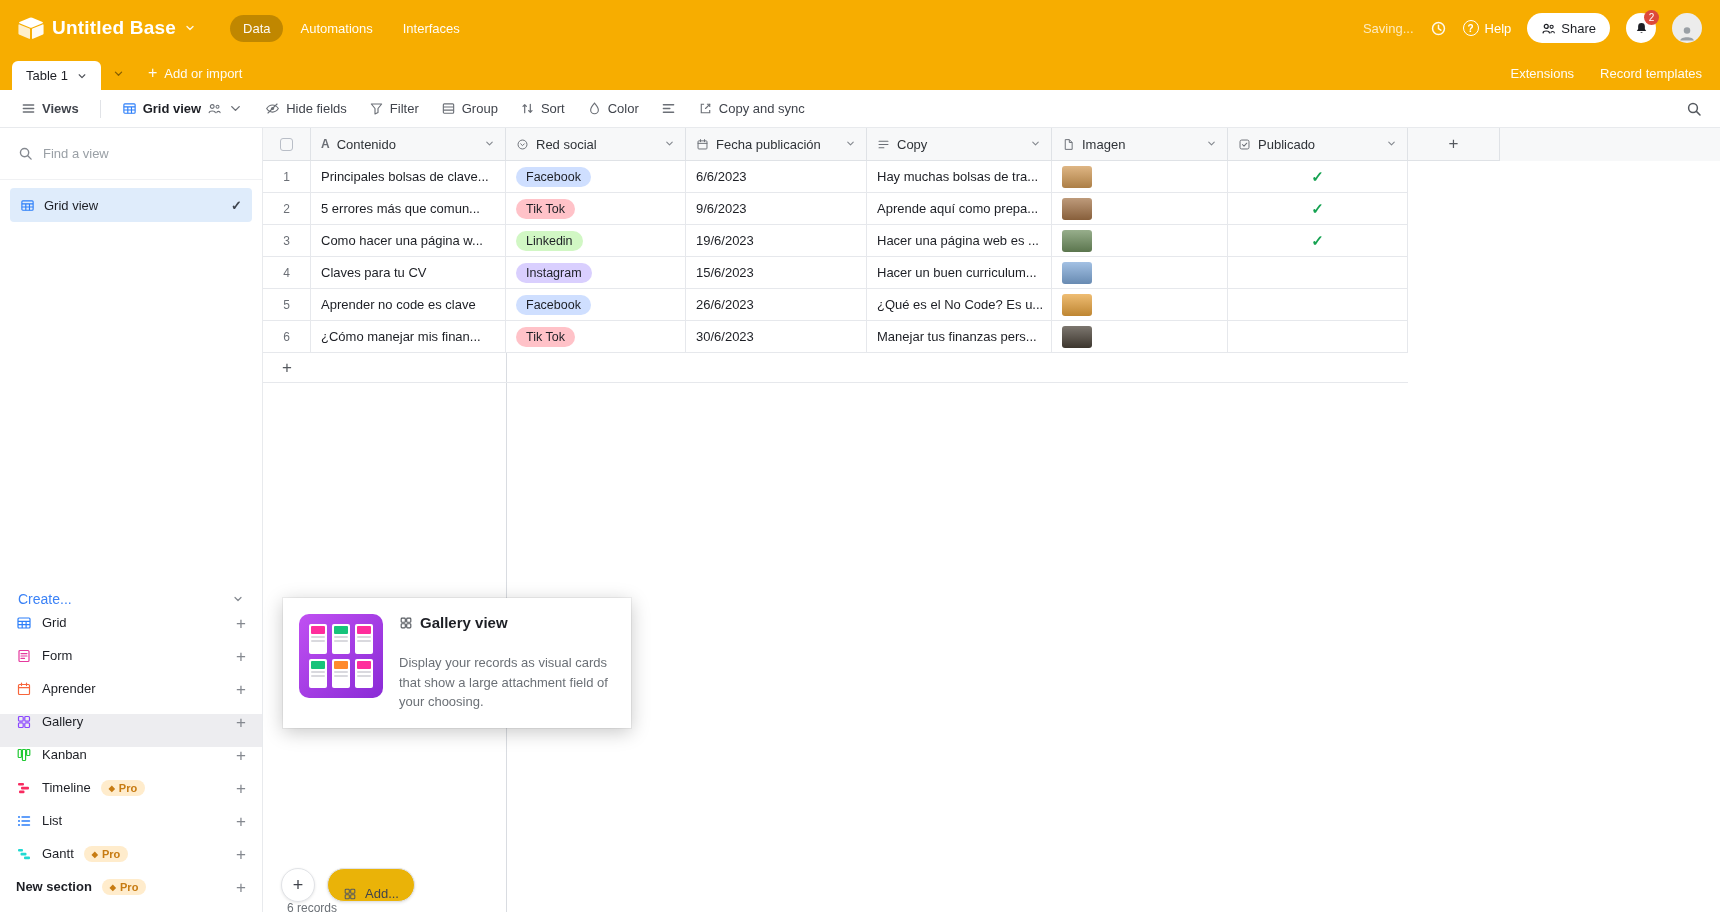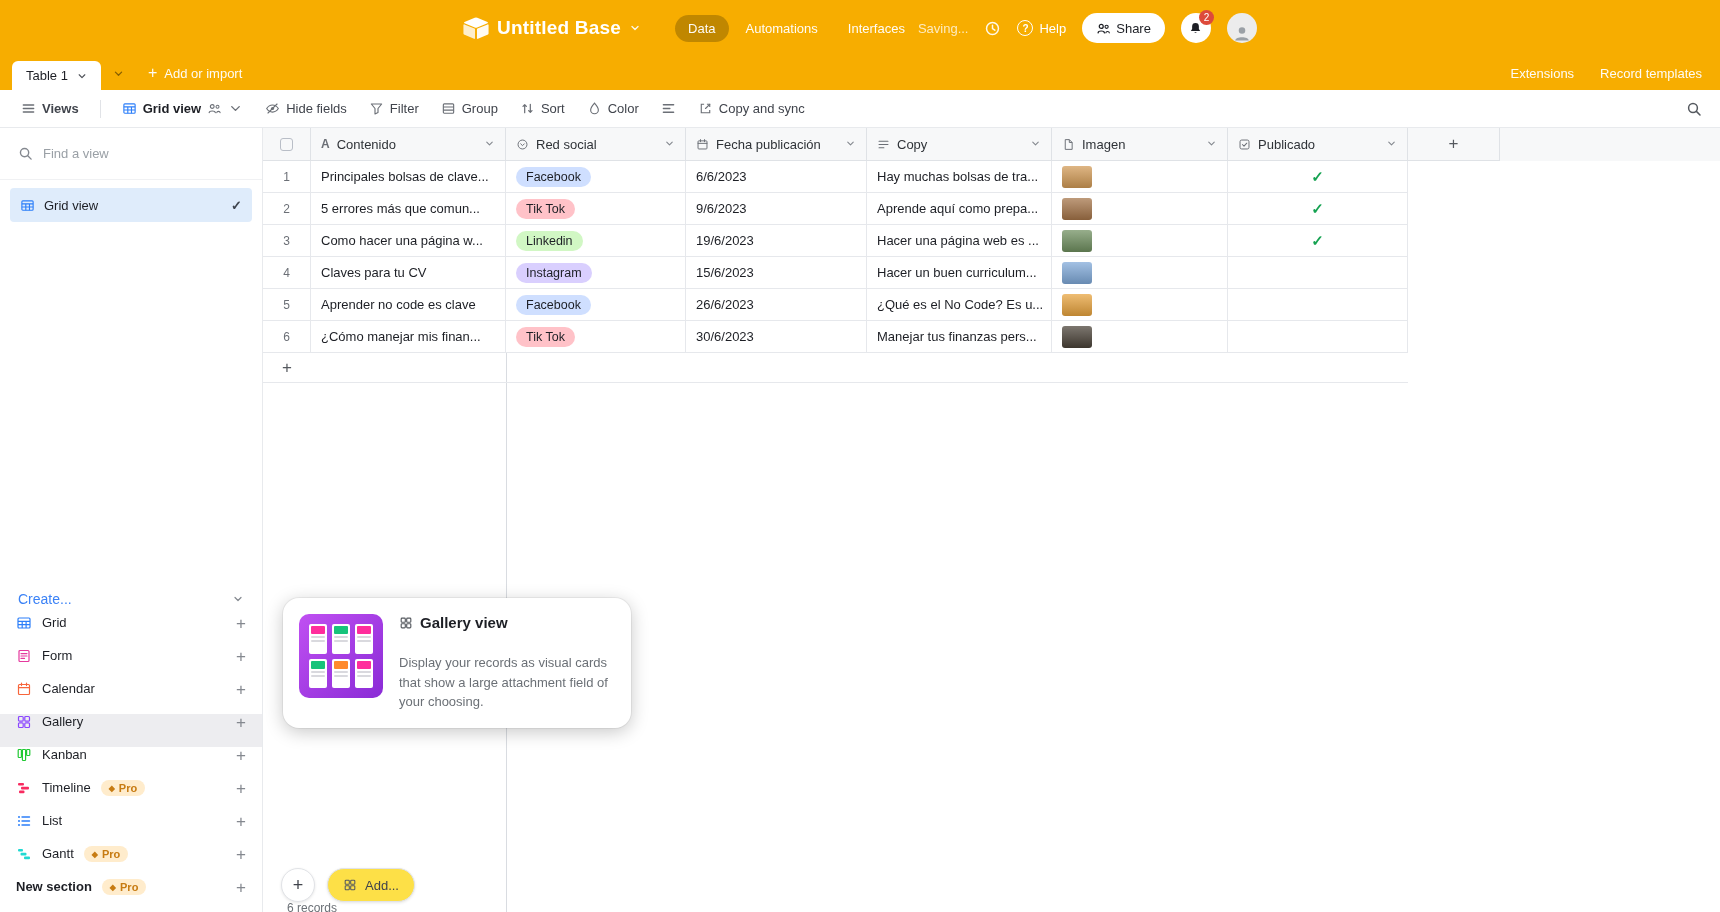--- a/index.html
+++ b/index.html
@@ -2,21 +2,21 @@
 <html><head>
 <meta charset="utf-8">
 <title>Airtable – Untitled Base</title>
 <style>
   *{box-sizing:border-box;margin:0;padding:0}
   html,body{width:1720px;height:912px;overflow:hidden}
   body{font-family:"Liberation Sans",sans-serif;font-size:13px;color:#1d1f25;background:#fff}
   .app{width:1720px;height:912px;display:flex;flex-direction:column;position:relative}
 
   
-  .topbar{height:56px;display:flex;align-items:center;justify-content:center;padding:0 18px;color:#fff;flex:none}
+  .topbar{height:56px;display:flex;align-items:center;justify-content:space-between;padding:0 18px;color:#fff;flex:none}
   .tb-left{display:flex;align-items:center;gap:8px}
   .logo svg{width:26px;height:22px;display:block}
   .base-name{font-size:19px;font-weight:700;letter-spacing:.2px}
   .chev svg{width:12px;height:12px;display:block;opacity:.9}
   .top-tabs{display:flex;align-items:center;gap:4px;margin-left:26px}
   .top-tab{padding:6px 13px;border-radius:15px;font-size:13px;color:rgba(255,255,255,.96);cursor:pointer}
   .top-tab.active{background:rgba(0,0,0,.22)}
   .tb-right{display:flex;align-items:center;gap:16px}
   .saving{color:rgba(255,255,255,.75);font-size:13px}
   .icon-btn svg{width:17px;height:17px;display:block;color:rgba(255,255,255,.92)}
@@ -103,35 +103,35 @@
   .pill{display:inline-block;padding:3px 10px;border-radius:12px;font-size:12.5px;color:#1d1f25}
   .thumb{width:30px;height:22px;border-radius:3px;background-image:linear-gradient(rgba(255,255,255,.28),rgba(0,0,0,.18))}
   .tcell.pub{justify-content:center}
   .check{font-size:15px;font-weight:700}
   .addrow{display:flex;height:30px;position:relative;z-index:1}
   .addrow .arc{display:flex;align-items:center;border-bottom:1px solid #e6e8ec}
   .addrow .plus-cell{width:48px;flex:none;justify-content:center;color:#55595f;font-size:17px;cursor:pointer}
   .addrow .rest{width:1097px;flex:none}
 
   
-  .tooltip{position:absolute;left:20px;top:470px;width:348px;background:#fff;border-radius:16px;box-shadow:0 4px 18px rgba(0,0,0,.22),0 0 0 1px rgba(0,0,0,.05);padding:16px;display:flex;gap:16px;z-index:5}
+  .tooltip{position:absolute;left:20px;top:470px;width:348px;background:#fff;border-radius:0;box-shadow:0 4px 18px rgba(0,0,0,.22),0 0 0 1px rgba(0,0,0,.05);padding:16px;display:flex;gap:16px;z-index:5}
   .ill{width:84px;height:84px;flex:none;border-radius:10px;background:linear-gradient(135deg,#c050f2,#8a2bd6);display:grid;grid-template-columns:repeat(3,1fr);grid-template-rows:repeat(2,1fr);gap:5px;padding:10px}
   .mc{background:#fff;border-radius:2px;display:flex;flex-direction:column;gap:2px;padding:2px}
   .mc b{display:block;height:8px;border-radius:1px}
   .mc i{display:block;height:2px;background:#d9d9de;border-radius:1px}
   .mc.pink b{background:#ff2d9c}.mc.green b{background:#17c37b}.mc.orange b{background:#ff8a2d}
   .tt-body{flex:1;min-width:0}
   .tt-title{display:flex;align-items:center;gap:7px;font-size:15px;font-weight:700;color:#1d1f25}
   .tt-title svg{width:14px;height:14px;color:#55595f}
   .tt-desc{margin-top:22px;color:#6b7076;font-size:13px;line-height:1.5}
 
   
   .bottom-controls{position:absolute;left:18px;bottom:10px;display:flex;align-items:center;gap:12px;z-index:4}
   .round-add{width:34px;height:34px;border-radius:50%;background:#fff;border:1px solid #e1e3e7;box-shadow:0 1px 3px rgba(0,0,0,.1);display:flex;align-items:center;justify-content:center;font-size:18px;color:#40444c;cursor:pointer}
-  .pill-add{height:34px;border-radius:17px;background:#fde047;border:1px solid #e1e3e7;box-shadow:0 1px 3px rgba(0,0,0,.1);display:flex;align-items:center;gap:8px;padding:0 15px;color:#40444c;cursor:pointer}
+  .pill-add{height:34px;border-radius:17px;background:#eab308;border:1px solid #e1e3e7;box-shadow:0 1px 3px rgba(0,0,0,.1);display:flex;align-items:flex-end;gap:8px;padding:0 15px;color:#40444c;cursor:pointer}
   .pill-add svg{width:14px;height:14px;color:#55595f}
   .rec-count{position:absolute;left:24px;bottom:-3px;font-size:12px;color:#6b7076;z-index:4}
 </style>
 </head>
 <body>
 
 <div class="app">
 
   <header class="topbar" style="background-color: rgb(247, 173, 0);">
     <div class="tb-left">
@@ -338,21 +338,21 @@
         <span class="ci-label">Form</span>
         <span class="ci-plus">+</span>
       </div>
       <div class="c-item">
         <span class="ci-icon">
             <svg viewBox="0 0 16 16">
               <rect x="2.5" y="3.5" width="11" height="10" rx="1" fill="none" stroke="#f7653b" stroke-width="1.2"></rect>
               <path d="M2.5 6.6h11M5.5 2v2.6M10.5 2v2.6" stroke="#f7653b" stroke-width="1.2" stroke-linecap="round"></path>
             </svg>
           </span>
-        <span class="ci-label">Calendar</span>
+        <span class="ci-label">Aprender</span>
         <span class="ci-plus">+</span>
       </div>
       <div class="c-item hovered">
         <span class="ci-icon">
             <svg viewBox="0 0 16 16">
               <rect x="2.5" y="2.5" width="4.7" height="4.7" rx="1" fill="none" stroke="#8b46ff" stroke-width="1.2"></rect>
               <rect x="8.8" y="2.5" width="4.7" height="4.7" rx="1" fill="none" stroke="#8b46ff" stroke-width="1.2"></rect>
               <rect x="2.5" y="8.8" width="4.7" height="4.7" rx="1" fill="none" stroke="#8b46ff" stroke-width="1.2"></rect>
               <rect x="8.8" y="8.8" width="4.7" height="4.7" rx="1" fill="none" stroke="#8b46ff" stroke-width="1.2"></rect>
             </svg>

